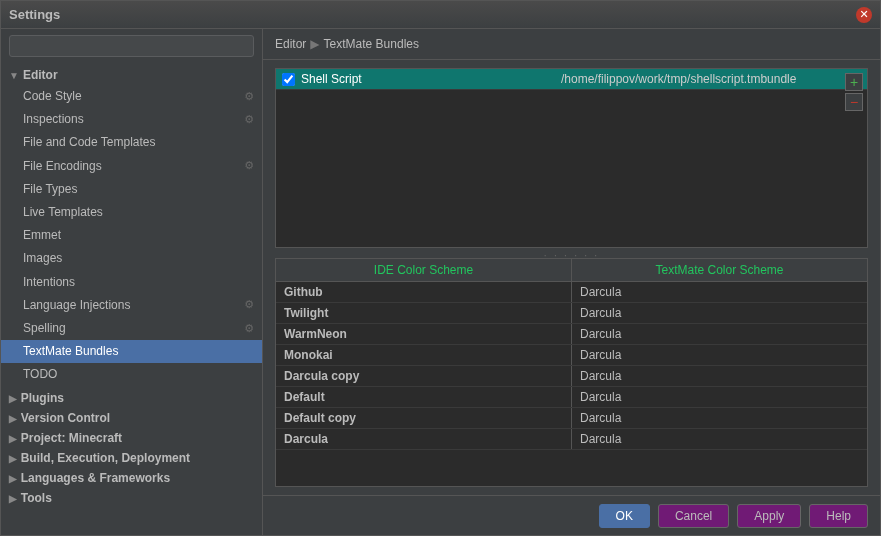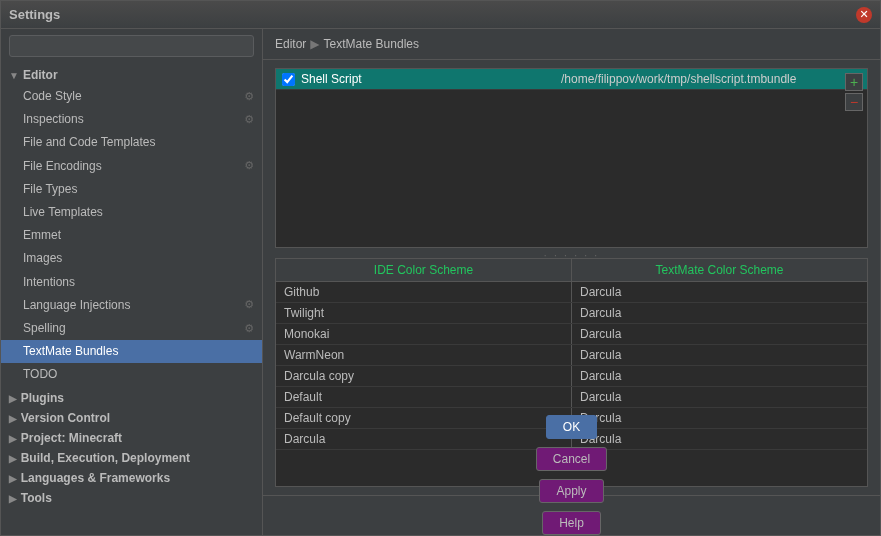--- a/index.html
+++ b/index.html
@@ -91,28 +91,28 @@
       margin: 0 12px 8px 12px; border: 1px solid #555; background: #2b2b2b; flex: 1; overflow-y: auto;
     }
     .color-table { width: 100%; border-collapse: collapse; }
     .color-table th {
       background: #3c3f41; color: #22c55e; padding: 4px 8px; text-align: center;
       border-bottom: 1px solid #555; font-weight: normal; font-size: 12px;
     }
     .color-table td {
       padding: 3px 8px; color: #bbb; border-bottom: 1px solid #3a3a3a; font-size: 12px;
     }
-    .col-ide { width: 50%; border-right: 1px solid #555; }
+    .col-ide { width: 50%; border-right: 1px solid #555; font-weight: bold; }
     .col-tm { width: 50%; }
 
     
     .footer {
       height: 40px; background: #3c3f41; border-top: 1px solid #555;
       display: flex; align-items: center; justify-content: flex-end;
-      padding: 0 12px; gap: 8px; flex-shrink: 0; flex-direction: column;
+      padding: 0 12px; gap: 8px; flex-shrink: 0;
     }
     .footer-btn {
       padding: 4px 16px; border: 1px solid #666; background: #701a75;
       color: #bbb; cursor: pointer; border-radius: 3px; font-size: 12px;
     }
     .footer-btn.primary { background: #4a6fa5; border-color: #4a6fa5; color: #fff; }
     .footer-btn:disabled { color: #666; cursor: default; background: #3c3f41; border-color: #555; }
   </style>
 </head>
 <body>
@@ -242,25 +242,25 @@
           <tbody id="color-table-body">
           <tr>
       <td class="col-ide">Github</td>
       <td class="col-tm">Darcula</td>
     </tr>
               <tr>
       <td class="col-ide">Twilight</td>
       <td class="col-tm">Darcula</td>
     </tr>
               <tr>
+      <td class="col-ide">WarmNeon</td>
+      <td class="col-tm">Darcula</td>
+    </tr>
+              <tr>
       <td class="col-ide">Monokai</td>
-      <td class="col-tm">Darcula</td>
-    </tr>
-              <tr>
-      <td class="col-ide">WarmNeon</td>
       <td class="col-tm">Darcula</td>
     </tr>
               <tr>
       <td class="col-ide">Darcula copy</td>
       <td class="col-tm">Darcula</td>
     </tr>
               <tr>
       <td class="col-ide">Default</td>
       <td class="col-tm">Darcula</td>
     </tr>

